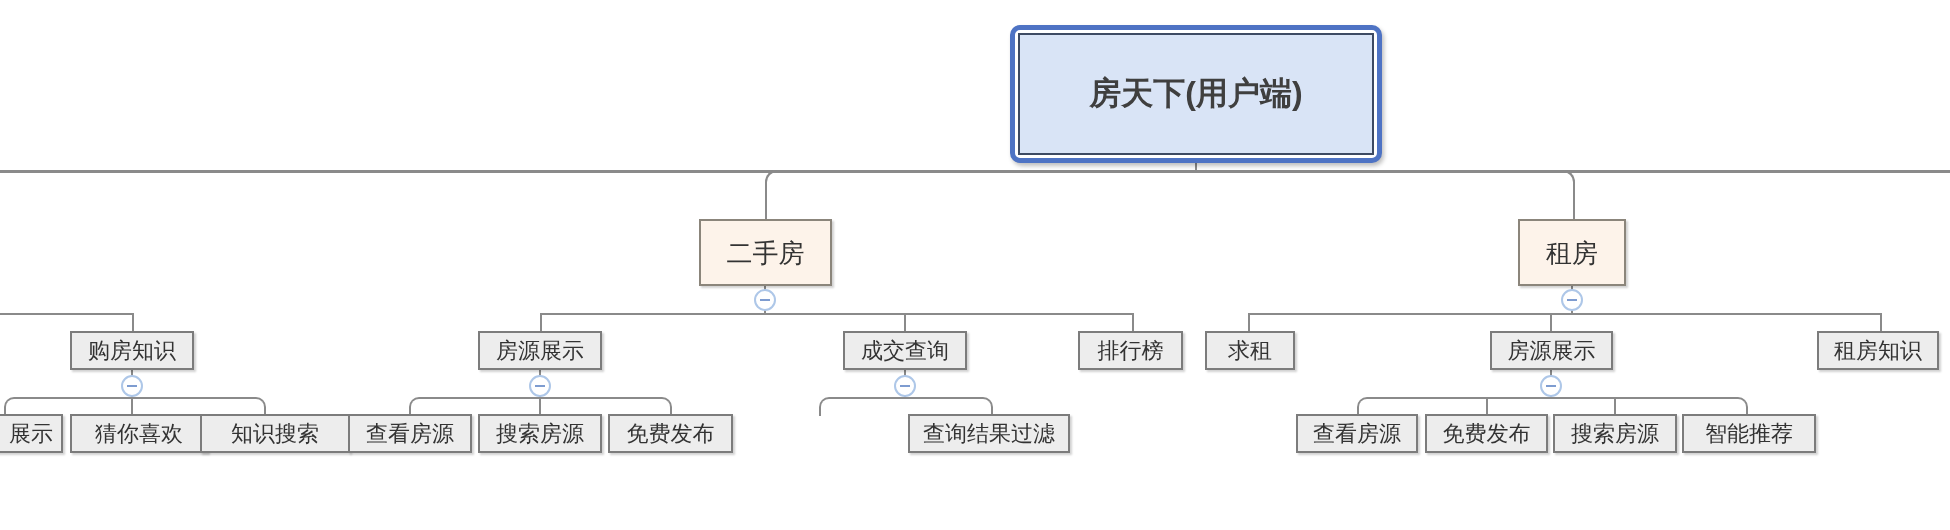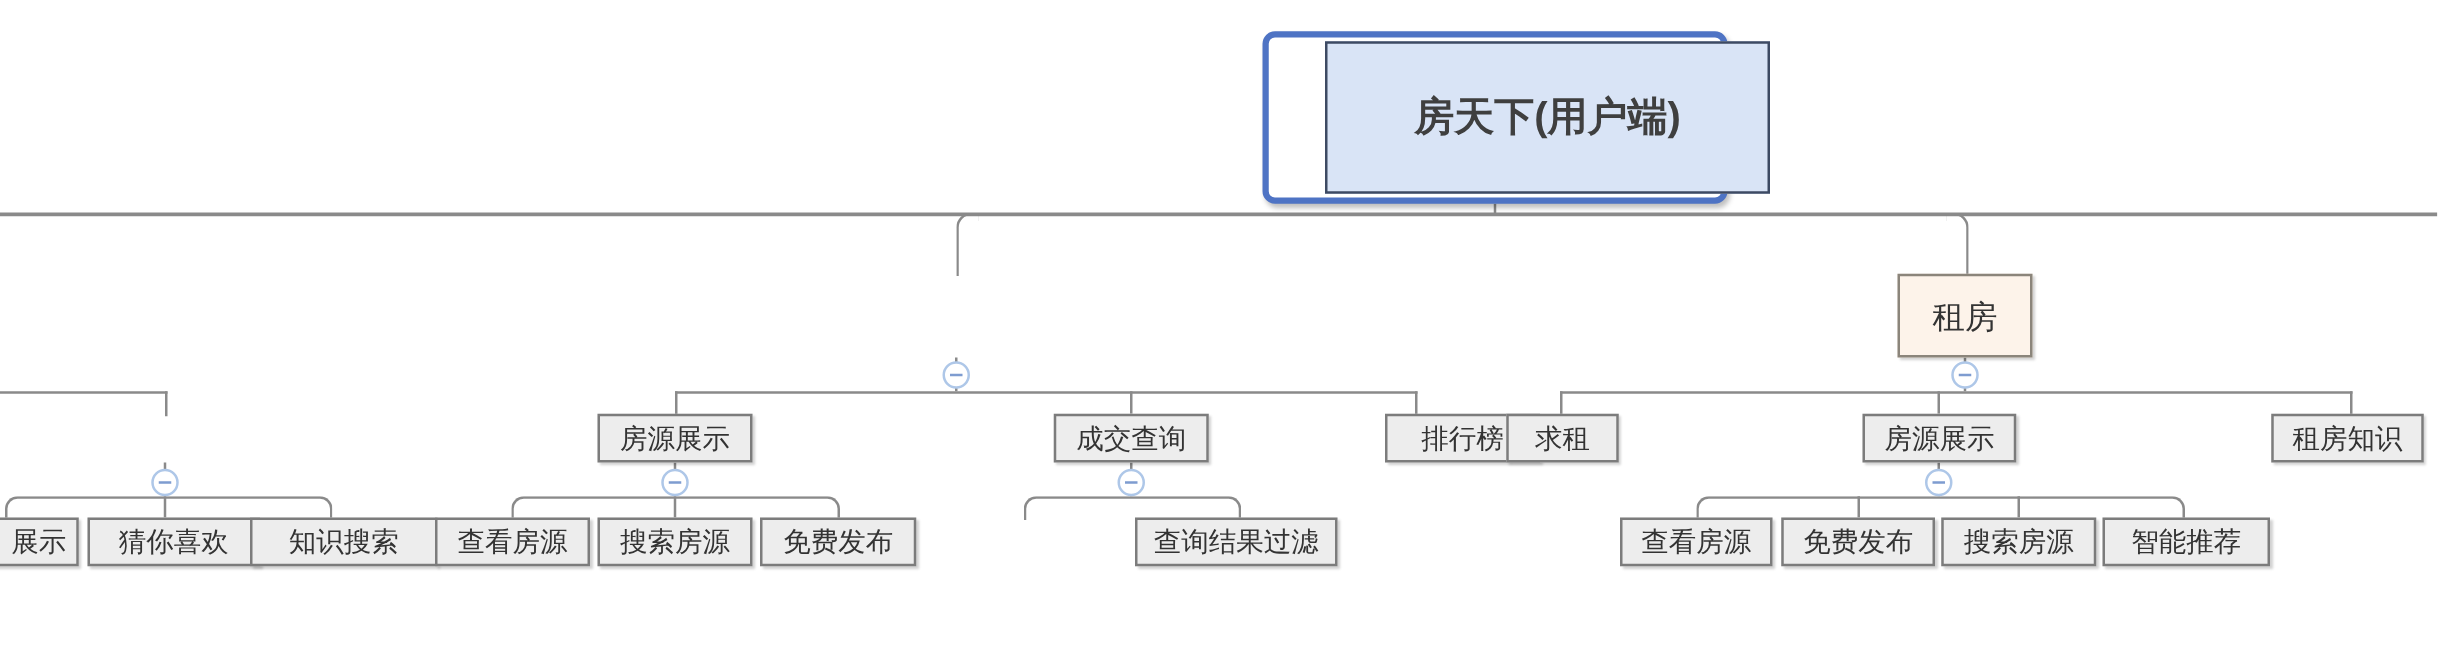--- a/index.html
+++ b/index.html
@@ -41,21 +41,21 @@
     box-sizing:border-box;z-index:2;
     border:5px solid var(--root-border,#4e73c4);
     border-radius:10px;background:#fff;padding:3px;
     box-shadow:2px 3px 4px rgba(0,0,0,.25);
   }
   .root-inner{
     width:100%;height:100%;box-sizing:border-box;
     border:2px solid var(--root-inner-border,#3d4a63);
     background:var(--root-fill,#d9e4f6);
     display:flex;align-items:center;justify-content:center;
-    font-size:32px;font-weight:bold;color:#3f3f3f;white-space:nowrap;margin-left:42px;
+    font-size:32px;font-weight:bold;color:#3f3f3f;white-space:nowrap;
   }
   
   .badge{
     position:absolute;width:22px;height:22px;box-sizing:border-box;z-index:3;
     border:2px solid var(--badge-border,#aec7e8);border-radius:50%;
     background:#fff;display:flex;align-items:center;justify-content:center;
     cursor:pointer;
   }
   .minus{width:10px;height:2px;background:var(--badge-minus,#7e9cd0);}
 </style>
@@ -92,25 +92,27 @@
 
   <div class="ln bl" style="left:1550px;top:370px;height:27px"></div>
   <div class="ln bt bl br rg" style="left:1357px;top:397px;width:387px;height:17px"></div>
   <div class="ln bl" style="left:1486px;top:397px;height:17px"></div>
   <div class="ln bl" style="left:1614px;top:397px;height:17px"></div>
 
   <div class="root-outer">
     <div class="root-inner">房天下(用户端)</div>
   </div>
 
+  <div class="box l2" style="left:699px;width:133px">二手房</div>
   <div class="box l2" style="left:1518px;width:108px">租房</div>
 
+  <div class="box l3" style="left:70px;width:124px">购房知识</div>
   <div class="box l3" style="left:478px;width:124px">房源展示</div>
   <div class="box l3" style="left:843px;width:124px">成交查询</div>
-  <div class="box l3" style="left:1108px;width:124px">排行榜</div>
+  <div class="box l3" style="left:1078px;width:105px">排行榜</div>
   <div class="box l3" style="left:1205px;width:90px">求租</div>
   <div class="box l3" style="left:1490px;width:123px">房源展示</div>
   <div class="box l3" style="left:1817px;width:122px">租房知识</div>
 
   <div class="box l4 clipped" style="left:-62px;width:125px">展示</div>
   <div class="box l4" style="left:70px;width:138px">猜你喜欢</div>
   <div class="box l4" style="left:200px;width:150px">知识搜索</div>
   <div class="box l4" style="left:348px;width:124px">查看房源</div>
   <div class="box l4" style="left:478px;width:124px">搜索房源</div>
   <div class="box l4" style="left:608px;width:125px">免费发布</div>

